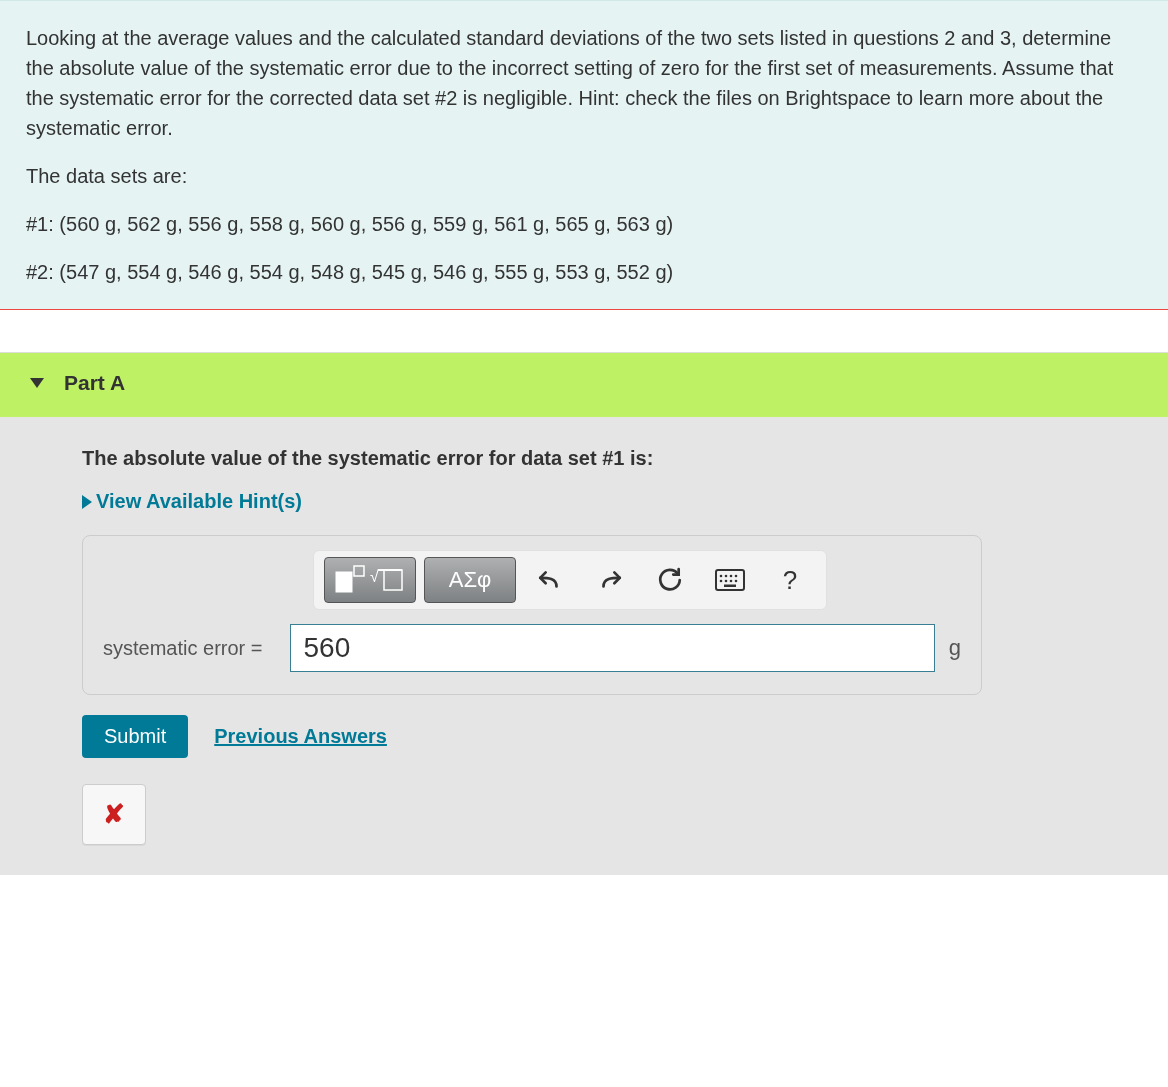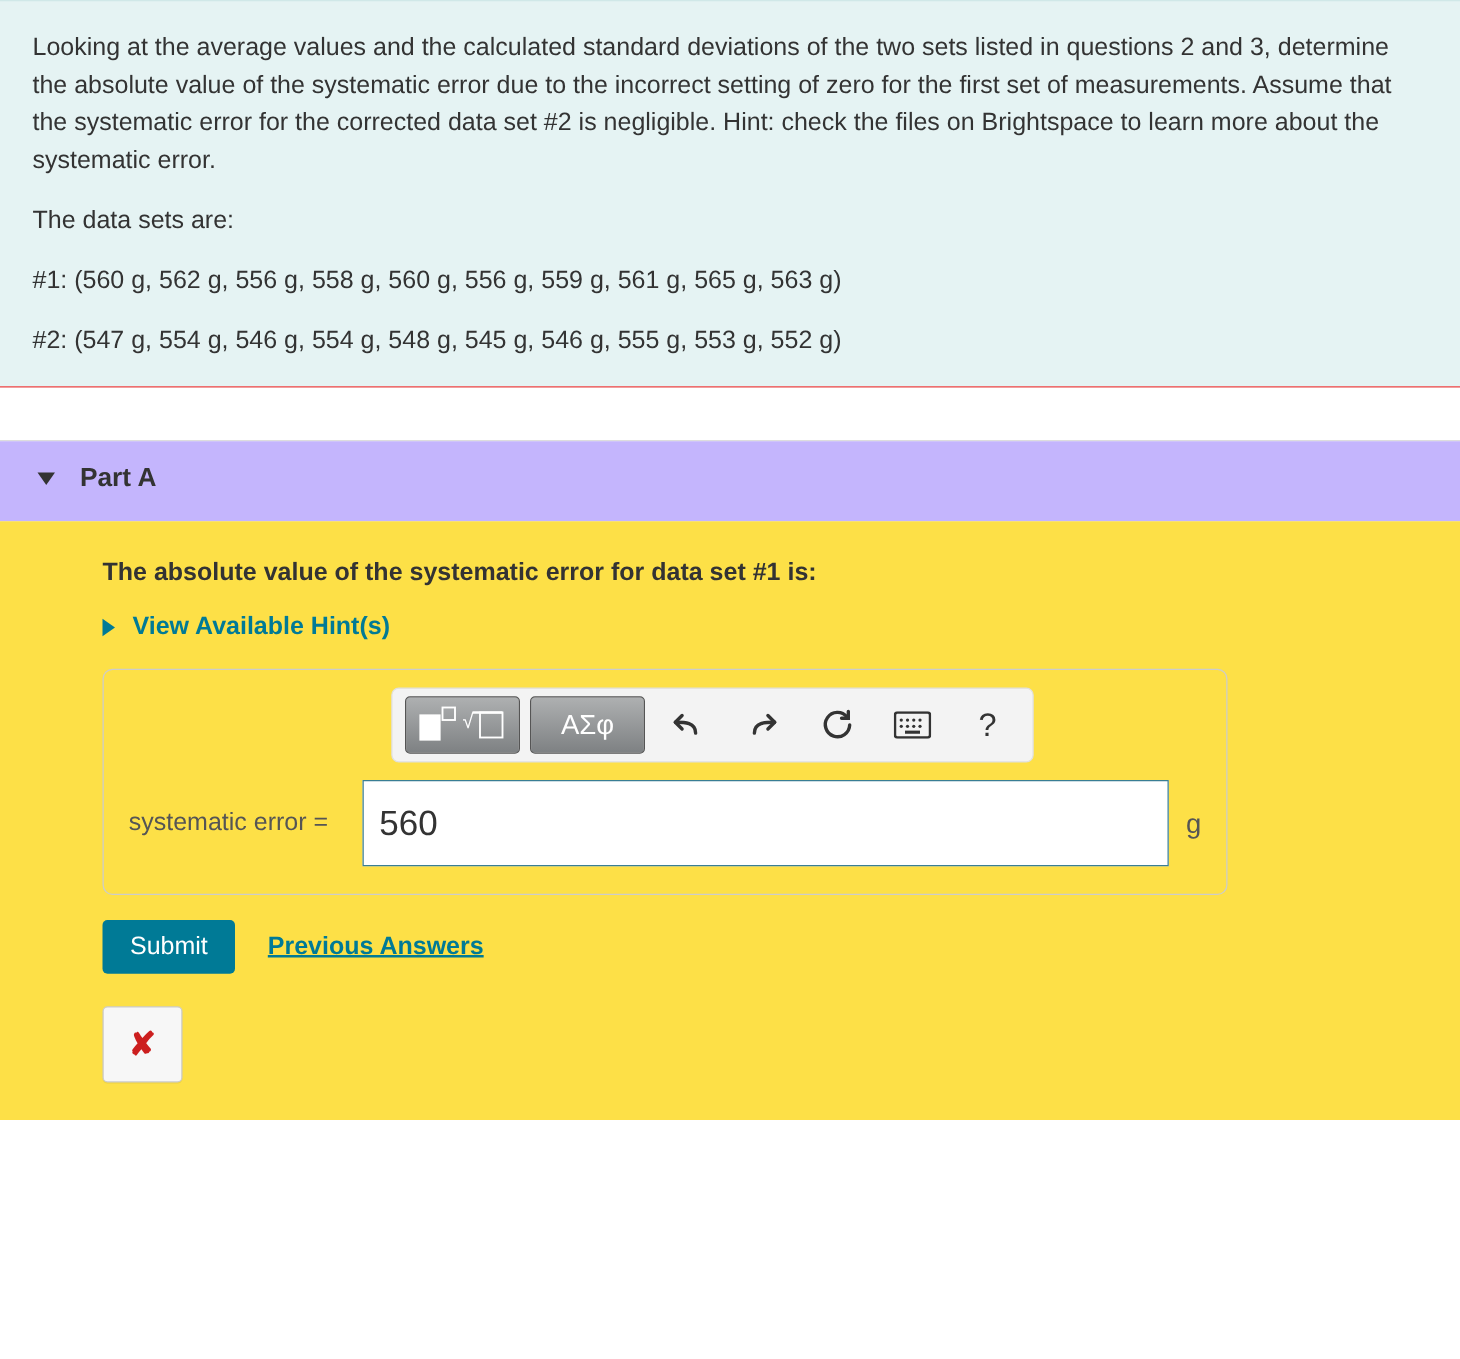--- a/index.html
+++ b/index.html
@@ -25,53 +25,53 @@
     border-top: 1px solid #ddd;
     margin-top: 42px;
     background: #f7f7f7;
     padding: 0;
   }
   .part-header {
     display: flex;
     align-items: center;
     gap: 20px;
     padding: 18px 26px 22px 30px;
-    background: #c4b5fd;
+    background: #bef264;
   }
   .caret {
     width: 0; height: 0;
     display: inline-block;
   }
   .caret-down {
     border-left: 7px solid transparent;
     border-right: 7px solid transparent;
     border-top: 10px solid #333;
   }
   .caret-right {
     border-top: 7px solid transparent;
     border-bottom: 7px solid transparent;
     border-left: 10px solid #007a96;
   }
   .part-title {
     font-weight: bold;
     font-size: 21px;
   }
   .part-body {
-    background: #fde047;
+    background: #e5e5e5;
     padding: 30px 26px 30px 82px;
   }
   .prompt {
     font-weight: bold;
     font-size: 20px;
     margin-bottom: 20px;
   }
   .hints-toggle {
     display: flex;
     align-items: center;
-    gap: 14px;
+    gap: 4px;
     color: #007a96;
     font-weight: bold;
     font-size: 20px;
     cursor: pointer;
     margin-bottom: 22px;
   }
   .answer-panel {
     border: 1px solid #ccc;
     border-radius: 8px;
     padding: 14px 20px 22px 20px;
@@ -126,21 +126,21 @@
     font-size: 26px;
     border-radius: 4px;
   }
   .input-row {
     display: flex;
     align-items: center;
     gap: 14px;
   }
   .answer-input {
     flex: 1;
-    height: 69px;
+    height: 48px;
     border: 1.5px solid #3a7e94;
     font-size: 28px;
     padding: 4px 12px;
     color: #333;
     outline: none;
   }
   .unit {
     font-size: 22px;
     color: #555;
   }

